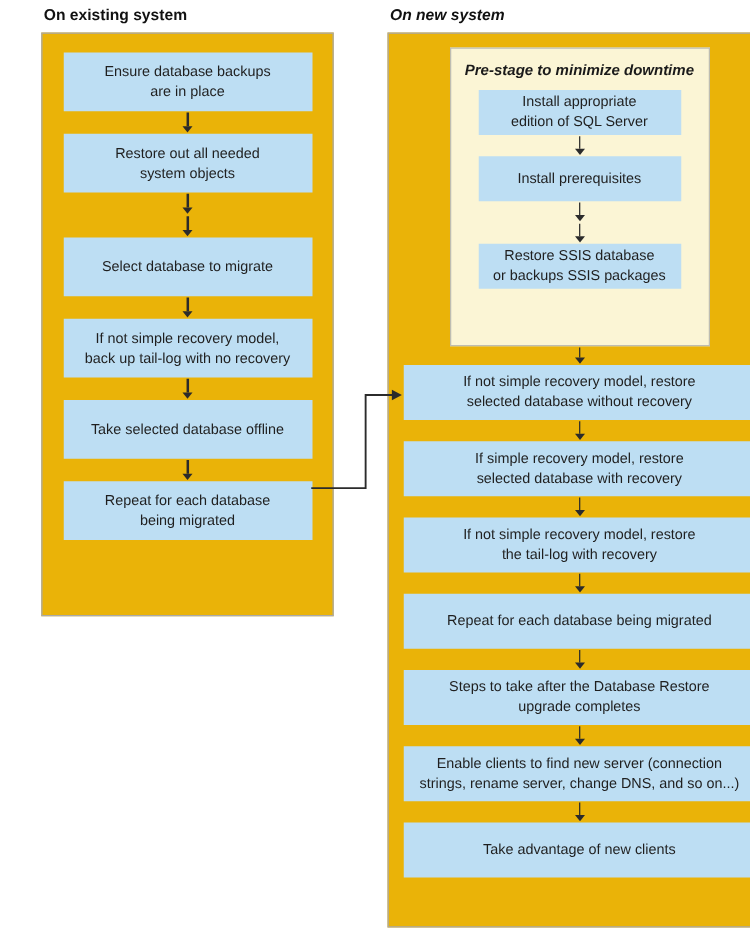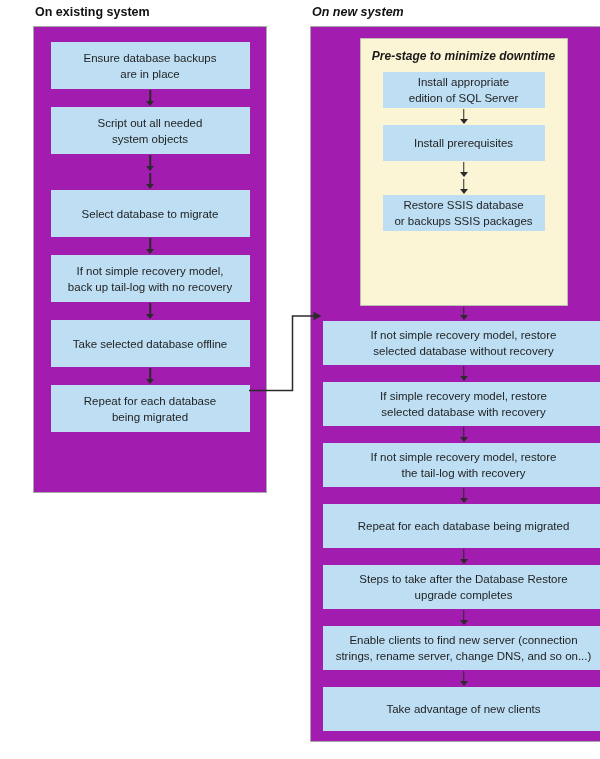--- a/index.html
+++ b/index.html
@@ -23,21 +23,21 @@
     font-size: 12.5px;
     font-weight: bold;
     color: #111111;
     white-space: nowrap;
   }
   .col-title.left  { left: 10px;  top: 5px; }
   .col-title.right { left: 287px; top: 5px; font-style: italic; }
 
   .panel {
     position: absolute;
-    background: #a21caf;
+    background: #eab308;
     border: 1px solid #a9a9a9;
     box-sizing: border-box;
     display: flex;
     flex-direction: column;
     align-items: center;
   }
   .panel.left-panel  { left: 8px;   top: 26px; width: 234px; height: 467px; padding-top: 15px; }
   .panel.right-panel { left: 285px; top: 26px; width: 307px; height: 716px; padding-top: 11px; }
 
   .step {
@@ -54,21 +54,21 @@
     flex: 0 0 auto;
   }
   .left-panel .step  { width: 199px; height: 47px; }
   .right-panel > .step { width: 282px; height: 44px; }
 
   .prestage {
     background: #fbf5d5;
     border: 1px solid #bdbdb2;
     box-sizing: border-box;
     width: 208px;
-    height: 268px;
+    height: 239px;
     padding-top: 9px;
     display: flex;
     flex-direction: column;
     align-items: center;
     flex: 0 0 auto;
   }
   .prestage-title {
     font-size: 12px;
     font-weight: bold;
     font-style: italic;
@@ -124,21 +124,21 @@
 
 <div class="canvas">
 
   <div class="col-title left">On existing system</div>
   <div class="col-title right">On new system</div>
 
   <div class="panel left-panel">
     <div class="step">Ensure database backups
 are in place</div>
     <div class="arrow arrow-18"></div>
-    <div class="step">Script out all needed
+    <div class="step">Restore out all needed
 system objects</div>
     <div class="arrow arrow-18"></div>
     <div class="arrow arrow-18"></div>
     <div class="step">Select database to migrate</div>
     <div class="arrow arrow-18"></div>
     <div class="step">If not simple recovery model,
 back up tail-log with no recovery</div>
     <div class="arrow arrow-18"></div>
     <div class="step">Take selected database offline</div>
     <div class="arrow arrow-18"></div>

